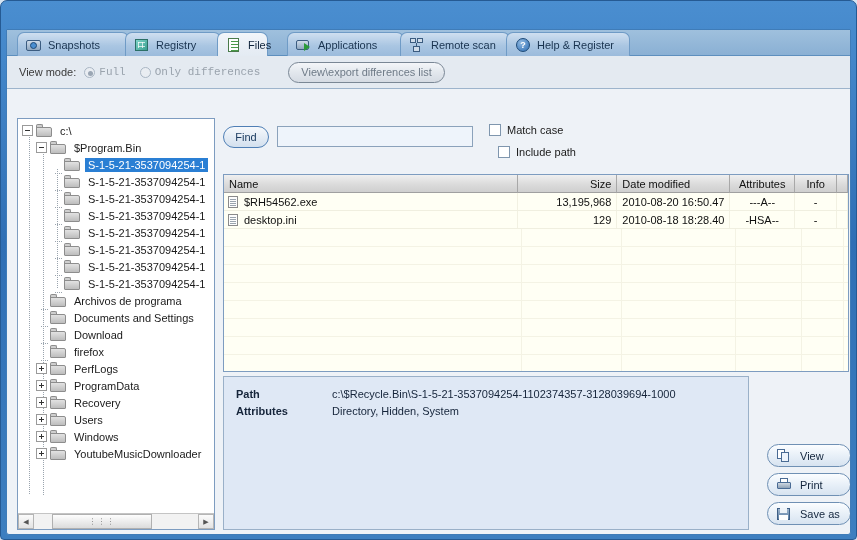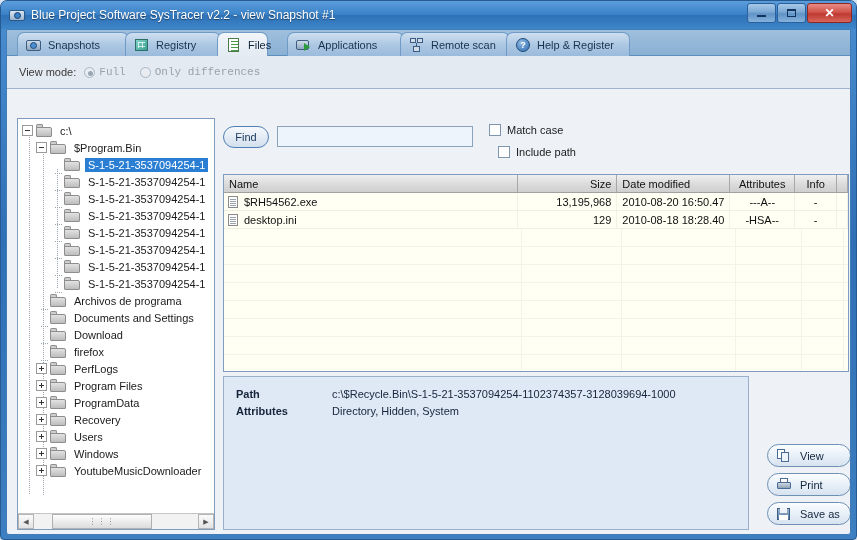--- a/index.html
+++ b/index.html
@@ -345,36 +345,20 @@
   .ic-help .ball { position:absolute; left:1px; top:0; width:14px; height:14px; border-radius:50%; background:radial-gradient(circle at 35% 30%,#8fb8e0,#2f6fb5); border:1px solid #1d4a78; }
   .ic-help .q { position:absolute; left:0; top:0; width:16px; height:14px; display:flex; align-items:center; justify-content:center; color:#fff; font-size:9px; font-weight:bold; }
   .ti .body { position:absolute; left:0; top:3px; width:16px; height:11px; border-radius:2px; background:linear-gradient(180deg,#dbe7f3,#9ab4cf); border:1px solid #2a5886; }
   .ti .lens { position:absolute; left:5px; top:5px; width:7px; height:7px; border-radius:50%; background:#3a82c8; border:1px solid #17406e; }
 </style>
 </head>
 <body>
 
 <div id="window">
 
-  <div id="titlebar">
-    <div id="title-icon" class="ti">
-      <span class="body"></span>
-        <span class="lens"></span>
-    </div>
-    <span id="title-text">Blue Project Software SysTracer v2.2 - view Snapshot #1</span>
-    <div id="wincontrols">
-      <div class="wbtn">
-          <span class="glyph-min"></span>
-        </div>
-      <div class="wbtn">
-          <span class="glyph-max"></span>
-        </div>
-      <div class="wbtn close">✕</div>
-    </div>
-  </div>
 
   <div id="client">
 
     <div id="tabstrip">
       <div class="tab" style="left:10px;width:112px">
         <span class="tab-ico ic-cam">
             <span class="shell"></span>
             <span class="lens2"></span>
           </span>
         <span>Snapshots</span>
@@ -419,20 +403,21 @@
     <div id="toolbar">
       <span class="tb-label">View mode:</span>
       <span class="radio-wrap">
         <span class="radio checked"></span>
         <span class="radio-label">Full</span>
       </span>
       <span class="radio-wrap">
         <span class="radio"></span>
         <span class="radio-label">Only differences</span>
       </span>
+      <span id="diffbtn">View\export differences list</span>
     </div>
 
     <div id="treepanel">
       <div id="tree">
         <div class="vline" style="left:11px;top:16px;height:360px;"></div>
         <div class="vline" style="left:25px;top:33px;height:343px;"></div>
         <div class="vline" style="left:39px;top:50px;height:120px;"></div>
 
         <div class="trow">
           <span class="expander"></span>
@@ -573,29 +558,20 @@
         </div>
 
         <div class="trow">
           <span class="spacer"></span>
           <span class="expander plus"></span>
           <span class="folder">
               <span class="ftab"></span>
               <span class="fbody"></span>
             </span>
           <span class="tlabel">PerfLogs</span>
-        </div>
-        <div class="trow">
-          <span class="spacer"></span>
-          <span class="expander plus"></span>
-          <span class="folder">
-              <span class="ftab"></span>
-              <span class="fbody"></span>
-            </span>
-          <span class="tlabel">Program Files</span>
         </div>
         <div class="trow">
           <span class="spacer"></span>
           <span class="expander plus"></span>
           <span class="folder">
               <span class="ftab"></span>
               <span class="fbody"></span>
             </span>
           <span class="tlabel">ProgramData</span>
         </div>

